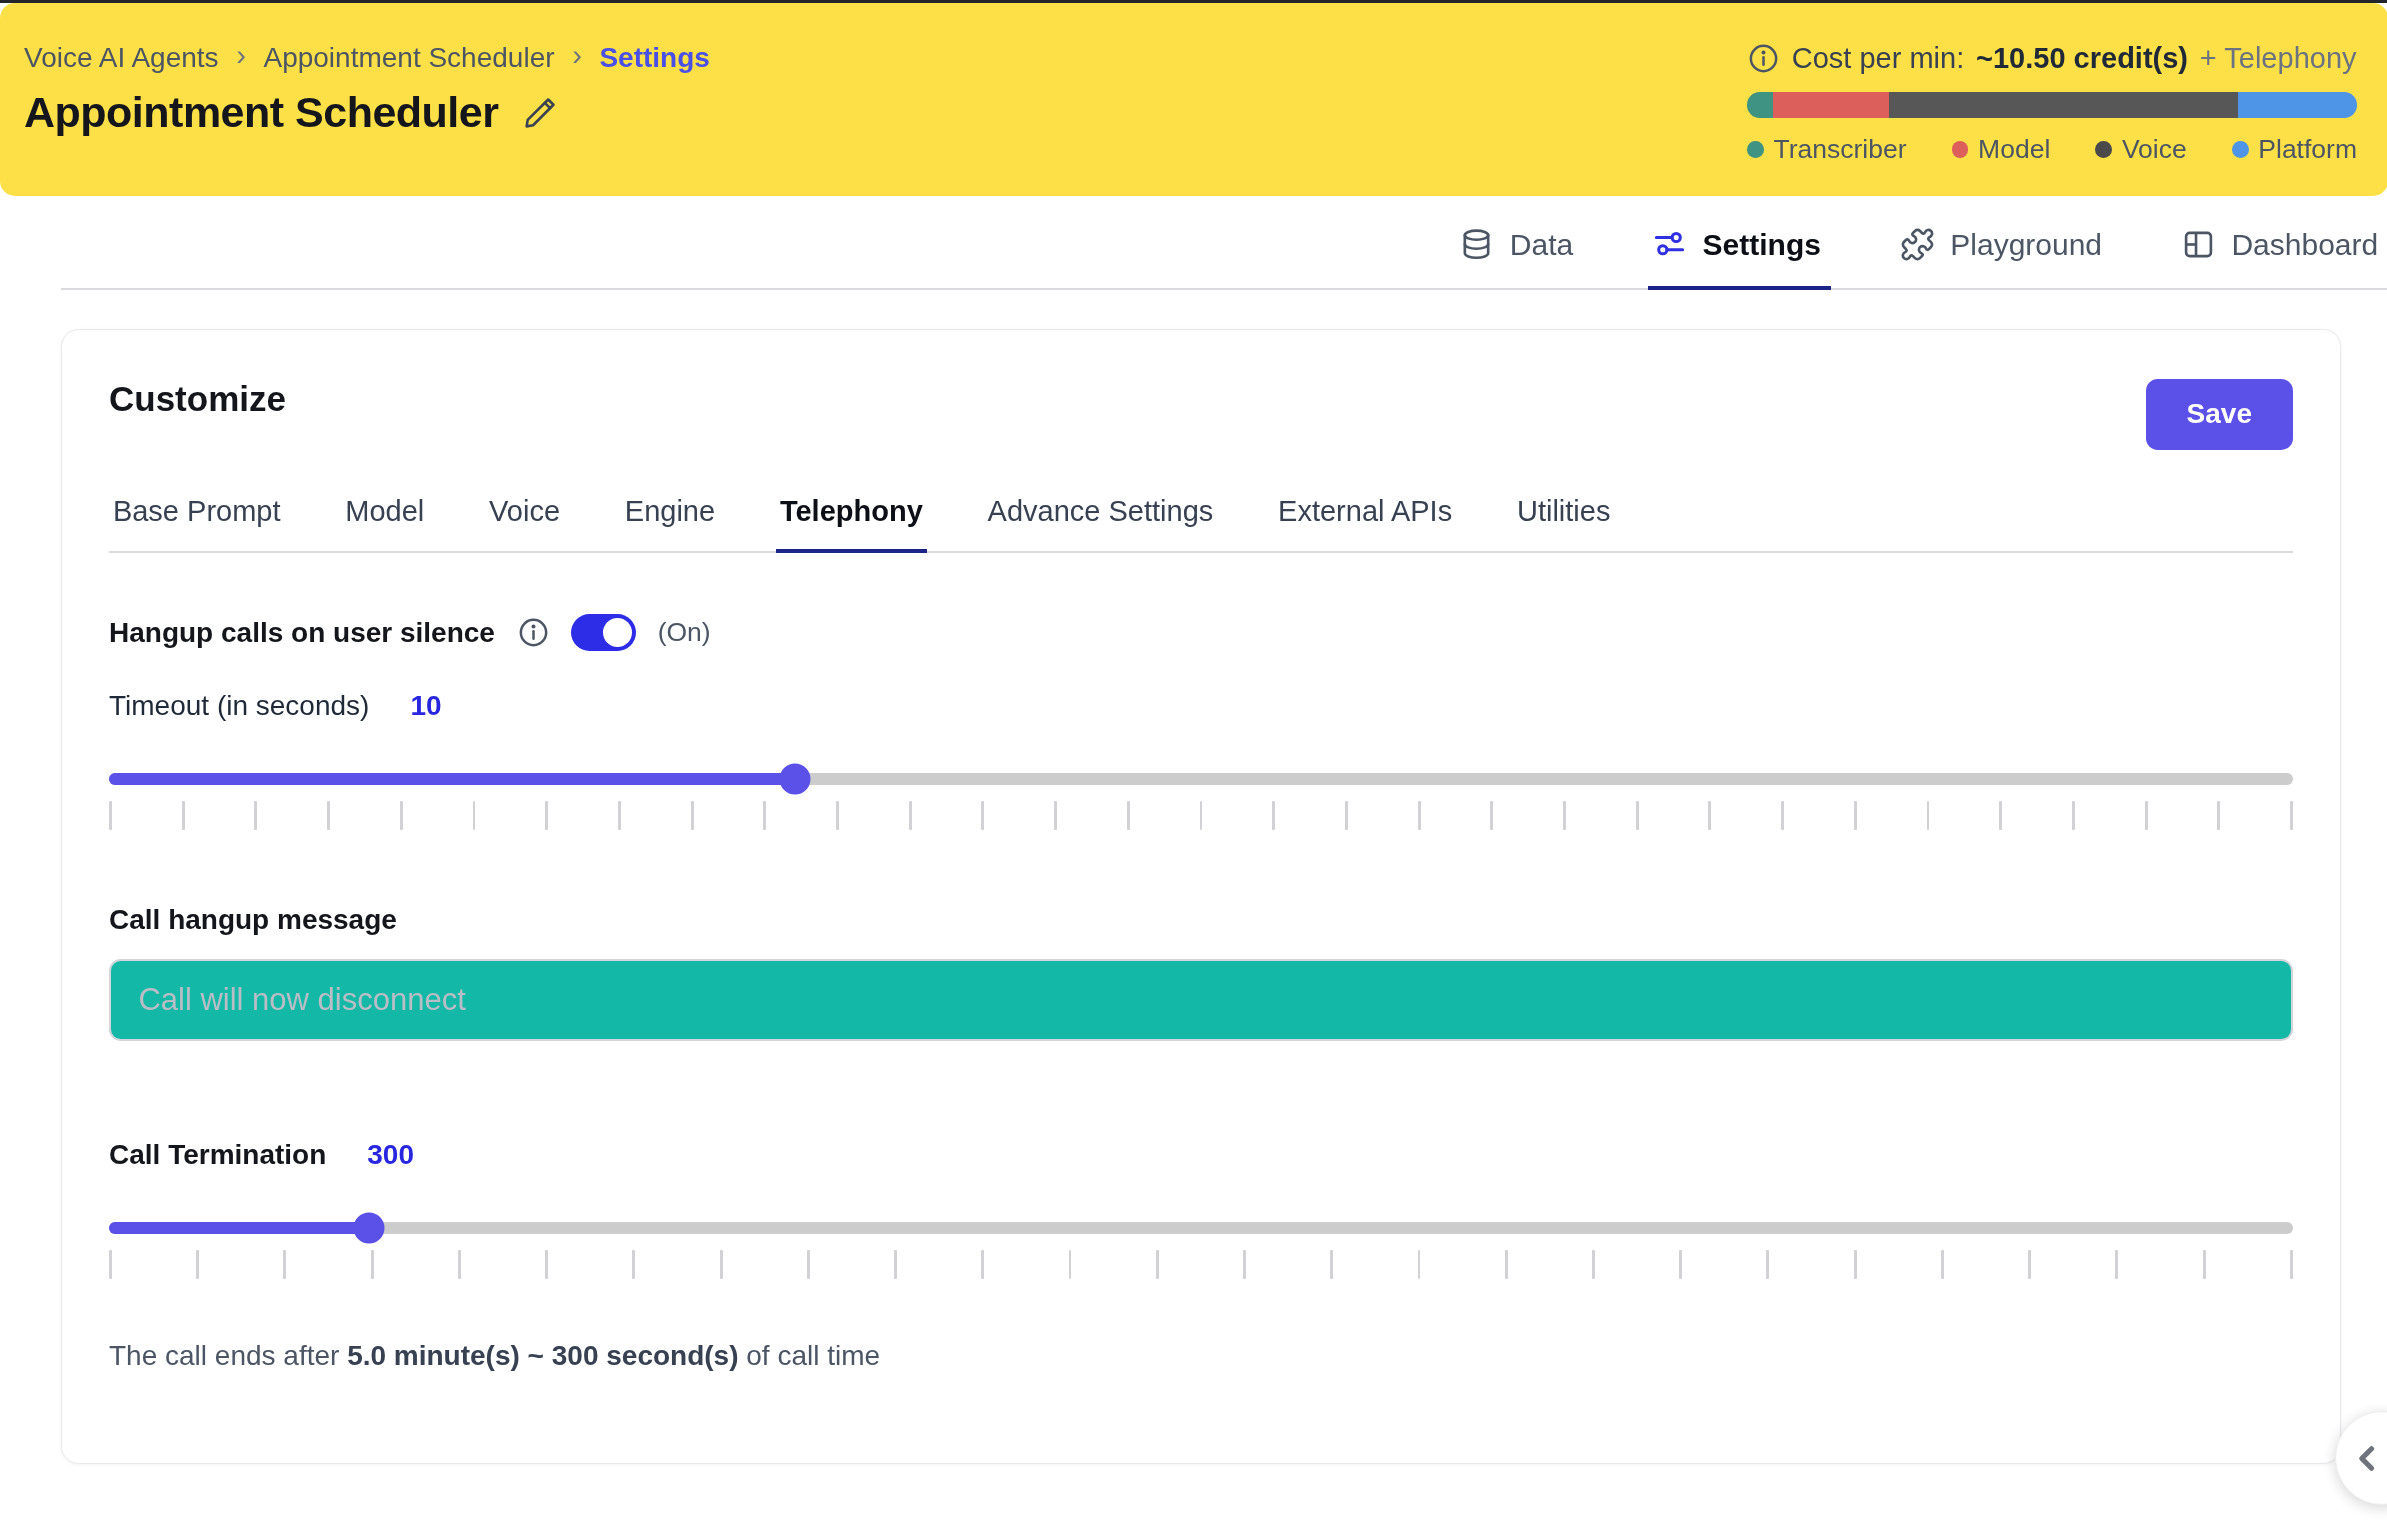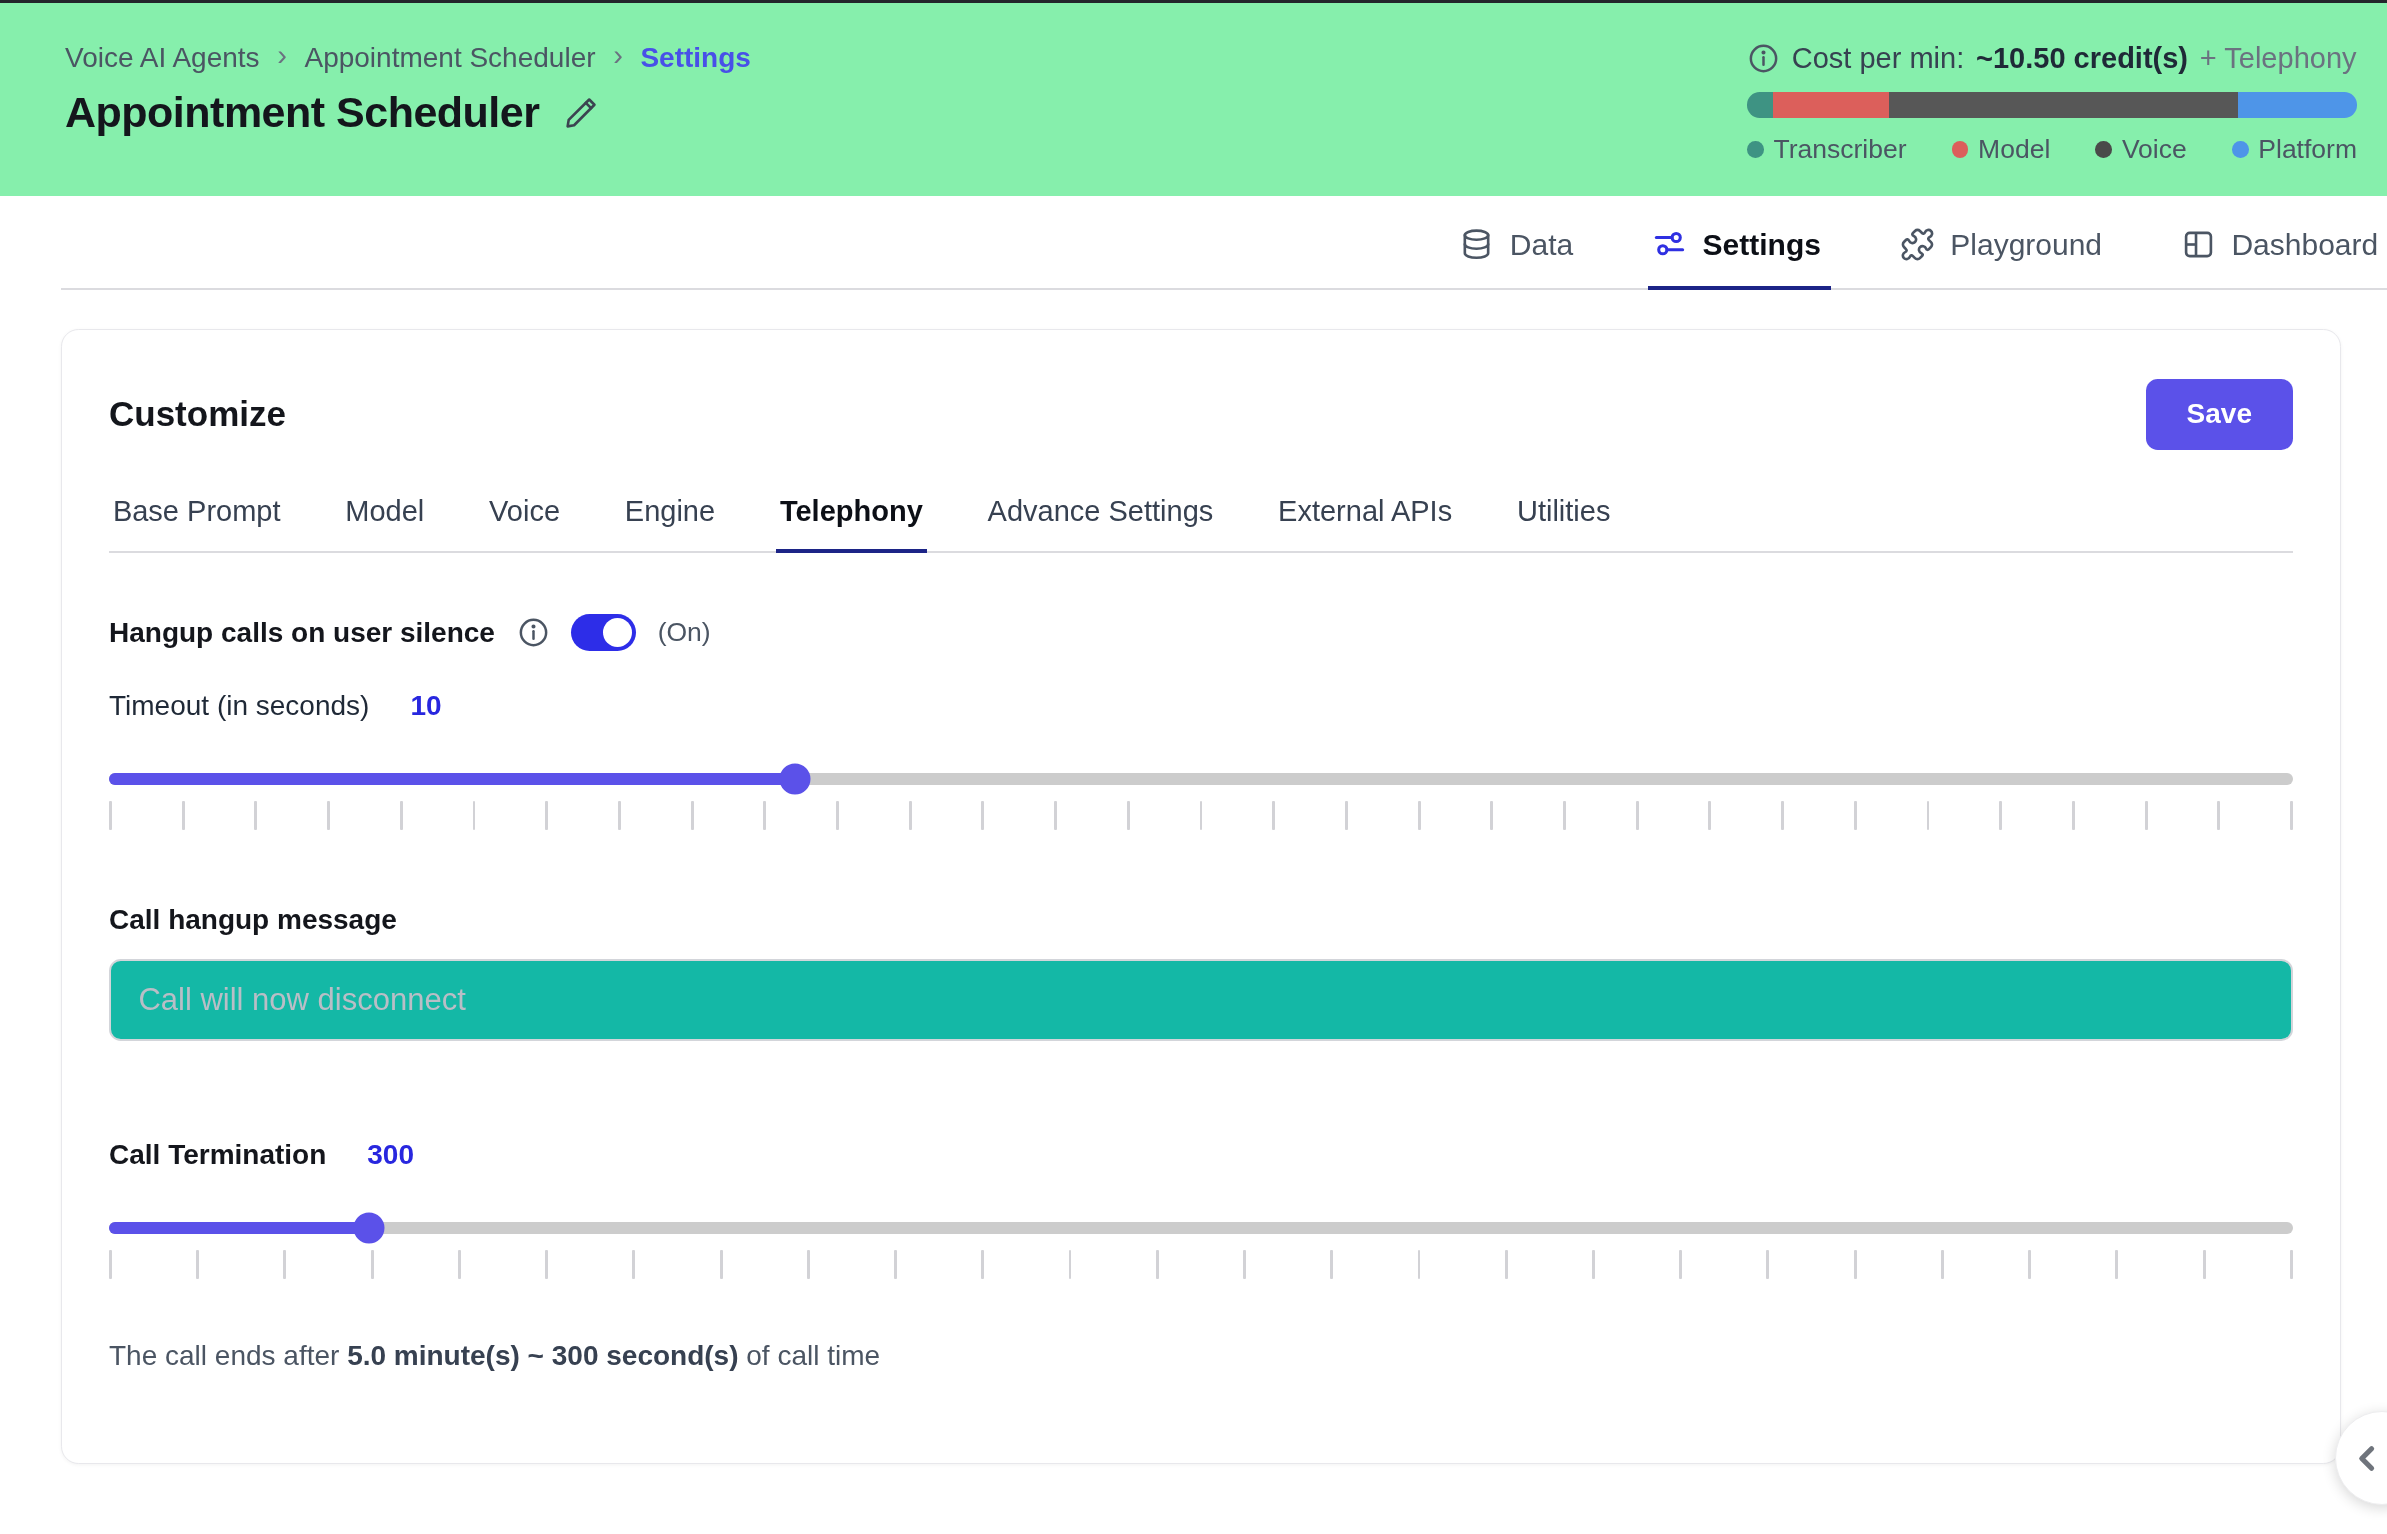--- a/index.html
+++ b/index.html
@@ -2,22 +2,22 @@
 <html><head>
 <meta charset="utf-8">
 <style>
   * { margin:0; padding:0; box-sizing:border-box; }
   html,body { width:2388px; height:1535px; overflow:hidden; background:#ffffff;
     font-family:"Liberation Sans","DejaVu Sans",sans-serif; }
   .screen { position:relative; width:2388px; height:1535px; background:#fff; }
   .top-strip { height:2.9px; background:#23252b; width:100%; }
 
   
-  .header { background:#86efac; padding:39px 31px 29px 65px; display:flex;
-    justify-content:space-between; align-items:flex-start; height:193px; }
+  .header { background:#fde047; padding:39px 31px 29px 24px; display:flex;
+    justify-content:space-between; align-items:flex-start; height:193px;border-radius:15px; }
   .breadcrumb { display:flex; align-items:center; gap:17.6px; font-size:28px; color:#4b5563; }
   .crumb { color:#4b5563; cursor:pointer; }
   .crumb.current { color:#4850E8; font-weight:700; }
   .crumb-sep { color:#6b7280; font-size:29px; line-height:1; transform:translateY(-2px); }
   .title-row { display:flex; align-items:center; gap:23.5px; margin-top:13.7px; }
   .page-title { font-size:43px; font-weight:700; color:#14161c; letter-spacing:-0.5px; }
   .edit-icon { width:37px; height:37px; color:#3b4350; cursor:pointer; }
 
   .cost-block { width:610px; }
   .cost-line { display:flex; align-items:center; gap:11.8px; font-size:29px; color:#374151; white-space:nowrap; }
@@ -38,21 +38,21 @@
     font-size:30px; color:#4b5563; font-weight:500; }
   .tab .tab-icon { width:35px; height:35px; color:#4b5563; display:inline-flex; }
   .tab.active { color:#0c0f16; font-weight:700; border-bottom-color:#1C2487; }
   .tab.active .tab-icon { color:#2F30E2; }
   .tab svg { width:100%; height:100%; }
 
   
   .card { margin:39px 47px 0 61px; width:2280px; height:1135px; background:#fff;
     border:1px solid #e8e8ec; border-radius:17.6px; box-shadow:0 1px 3.9px rgba(0,0,0,.05);
     padding:49px 47px 0 47px; position:relative; }
-  .card-head { display:flex; justify-content:space-between; align-items:center; }
+  .card-head { display:flex; justify-content:space-between; }
   .card-title { font-size:35px; font-weight:700; color:#14161c; }
   .save-btn { background:#5B51E9; color:#fff; font-size:28px; font-weight:700;
     border:none; border-radius:11.8px; padding:0 41px; height:71px; cursor:pointer;
     font-family:inherit; }
 
   .sub-tabs { display:flex; gap:57px; margin-top:45px; border-bottom:2px solid #dbdbdf; }
   .stab { font-size:29px; color:#374151; padding:0 3.9px 21.6px 3.9px; cursor:pointer;
     border-bottom:4.9px solid transparent; margin-bottom:-2px; white-space:nowrap; }
   .stab.active { color:#0c0f16; font-weight:700; border-bottom-color:#1C2487; }
 

